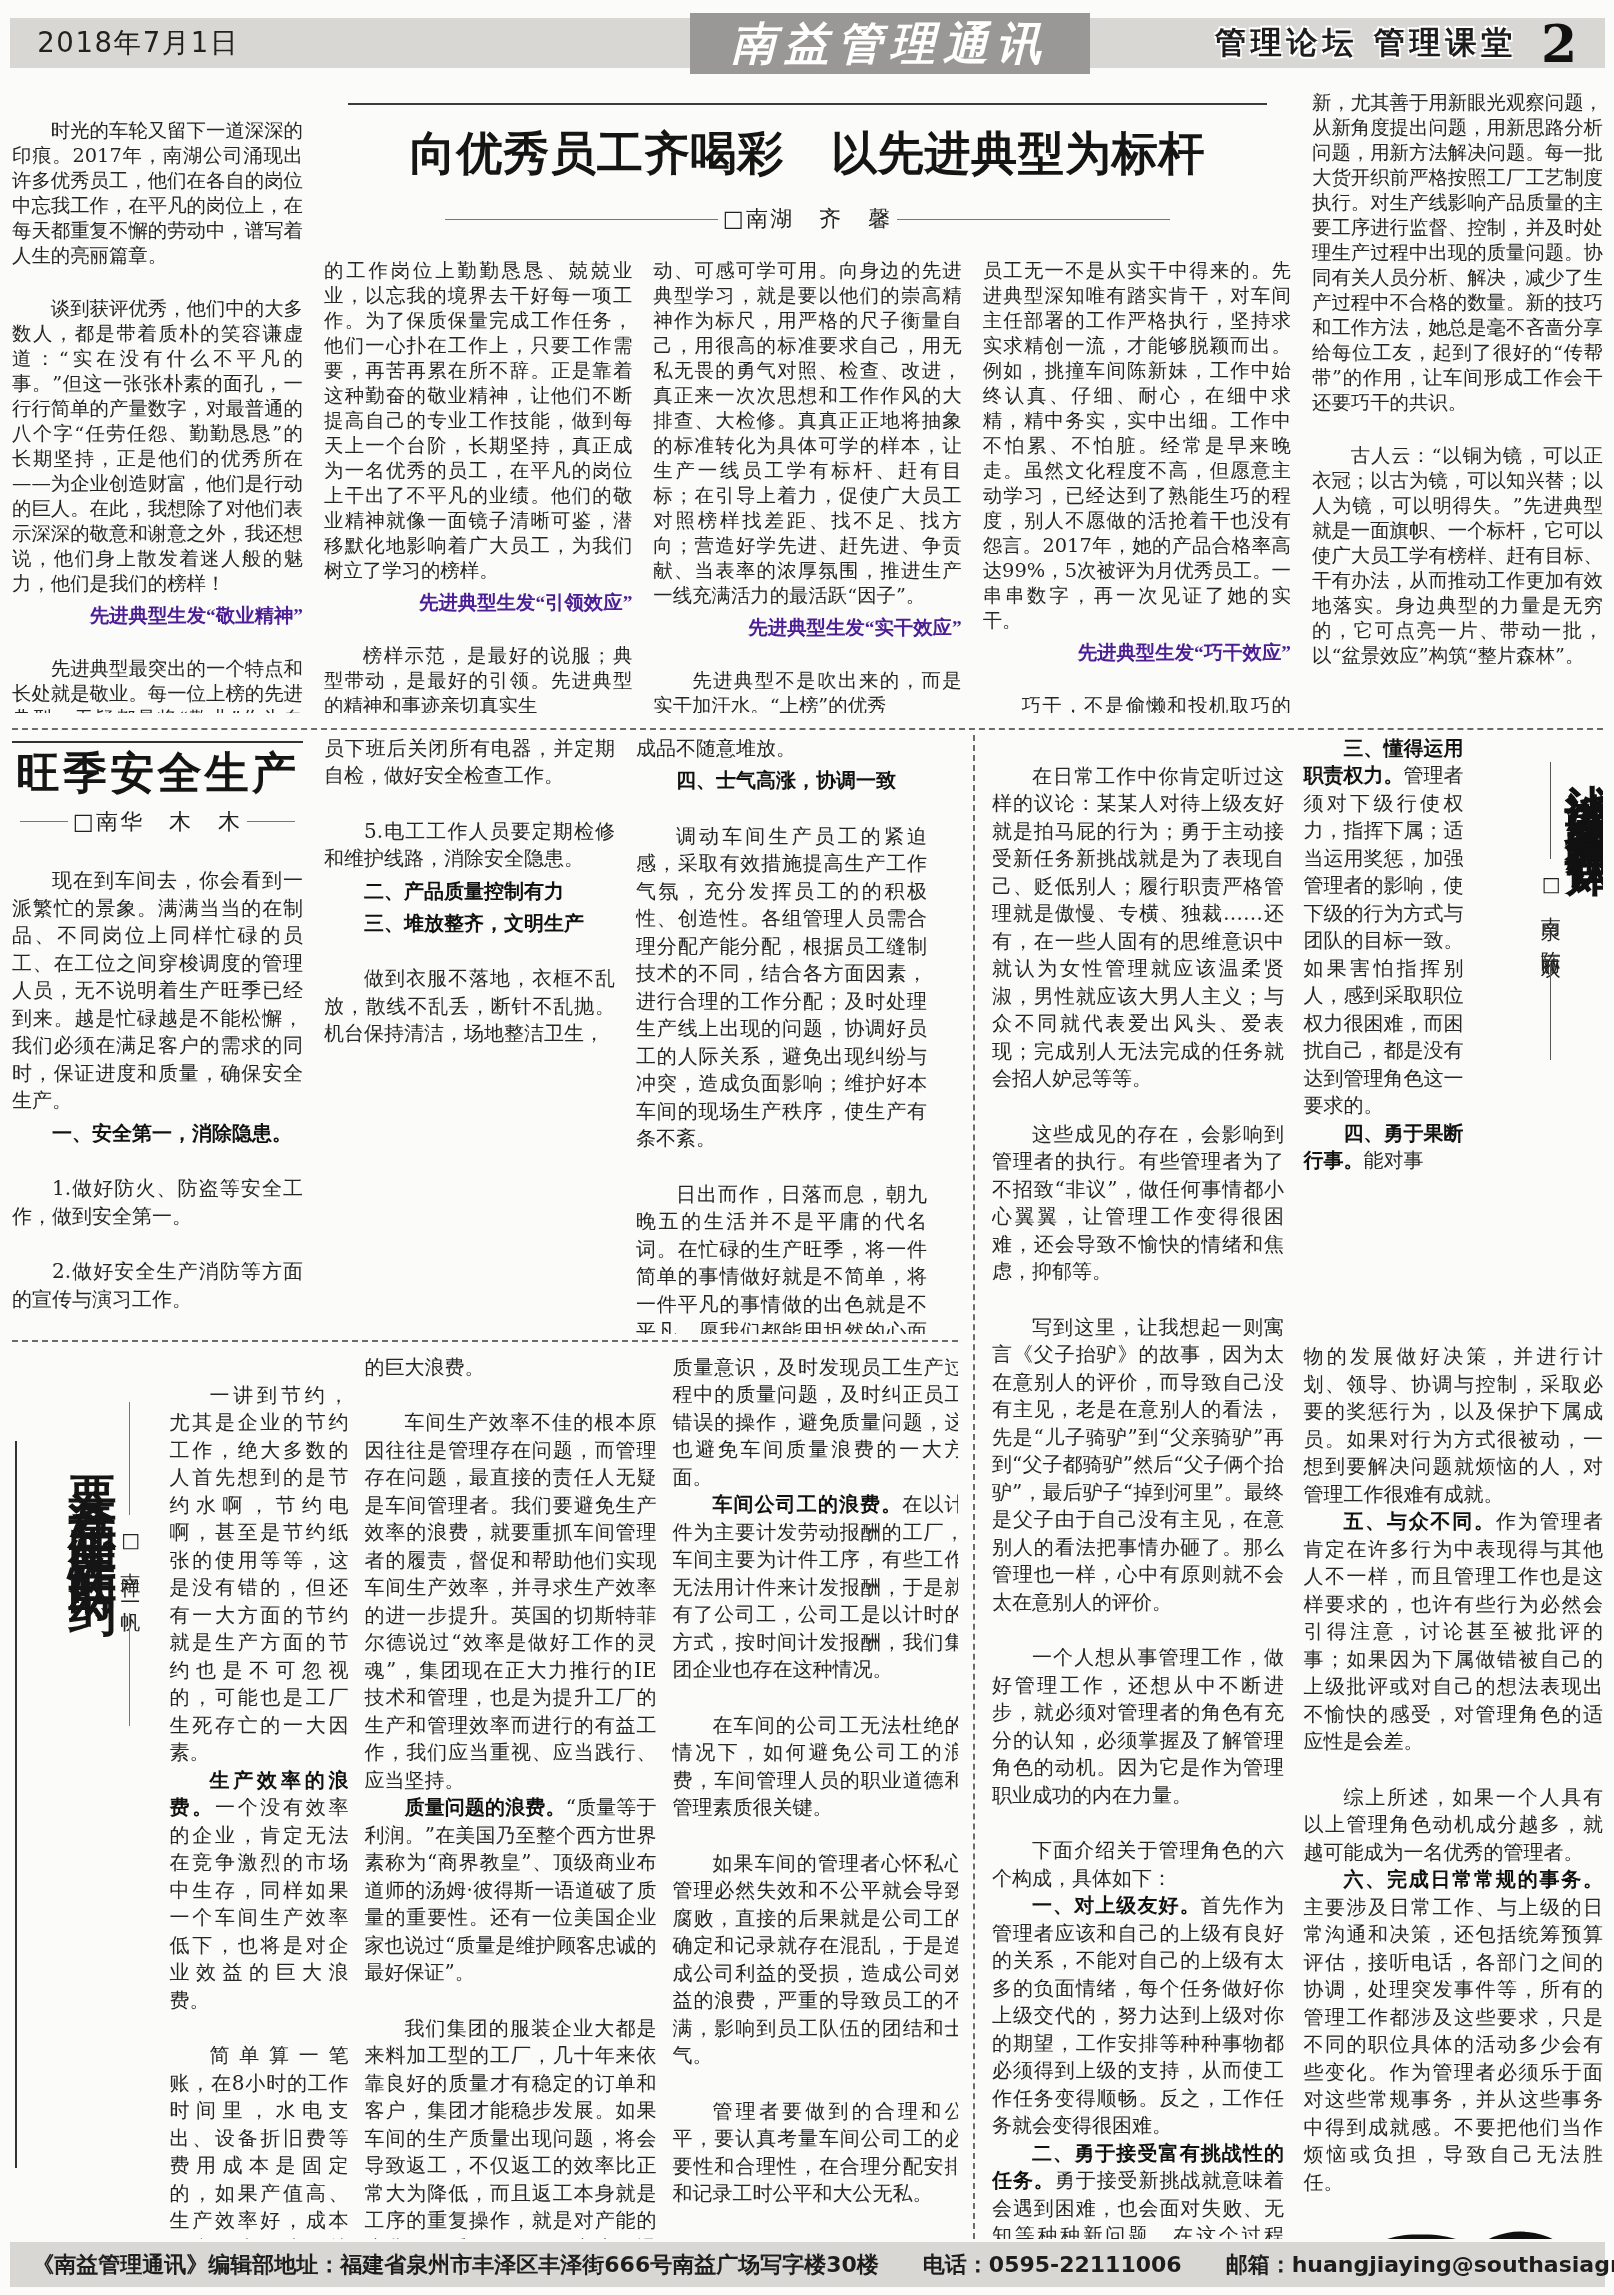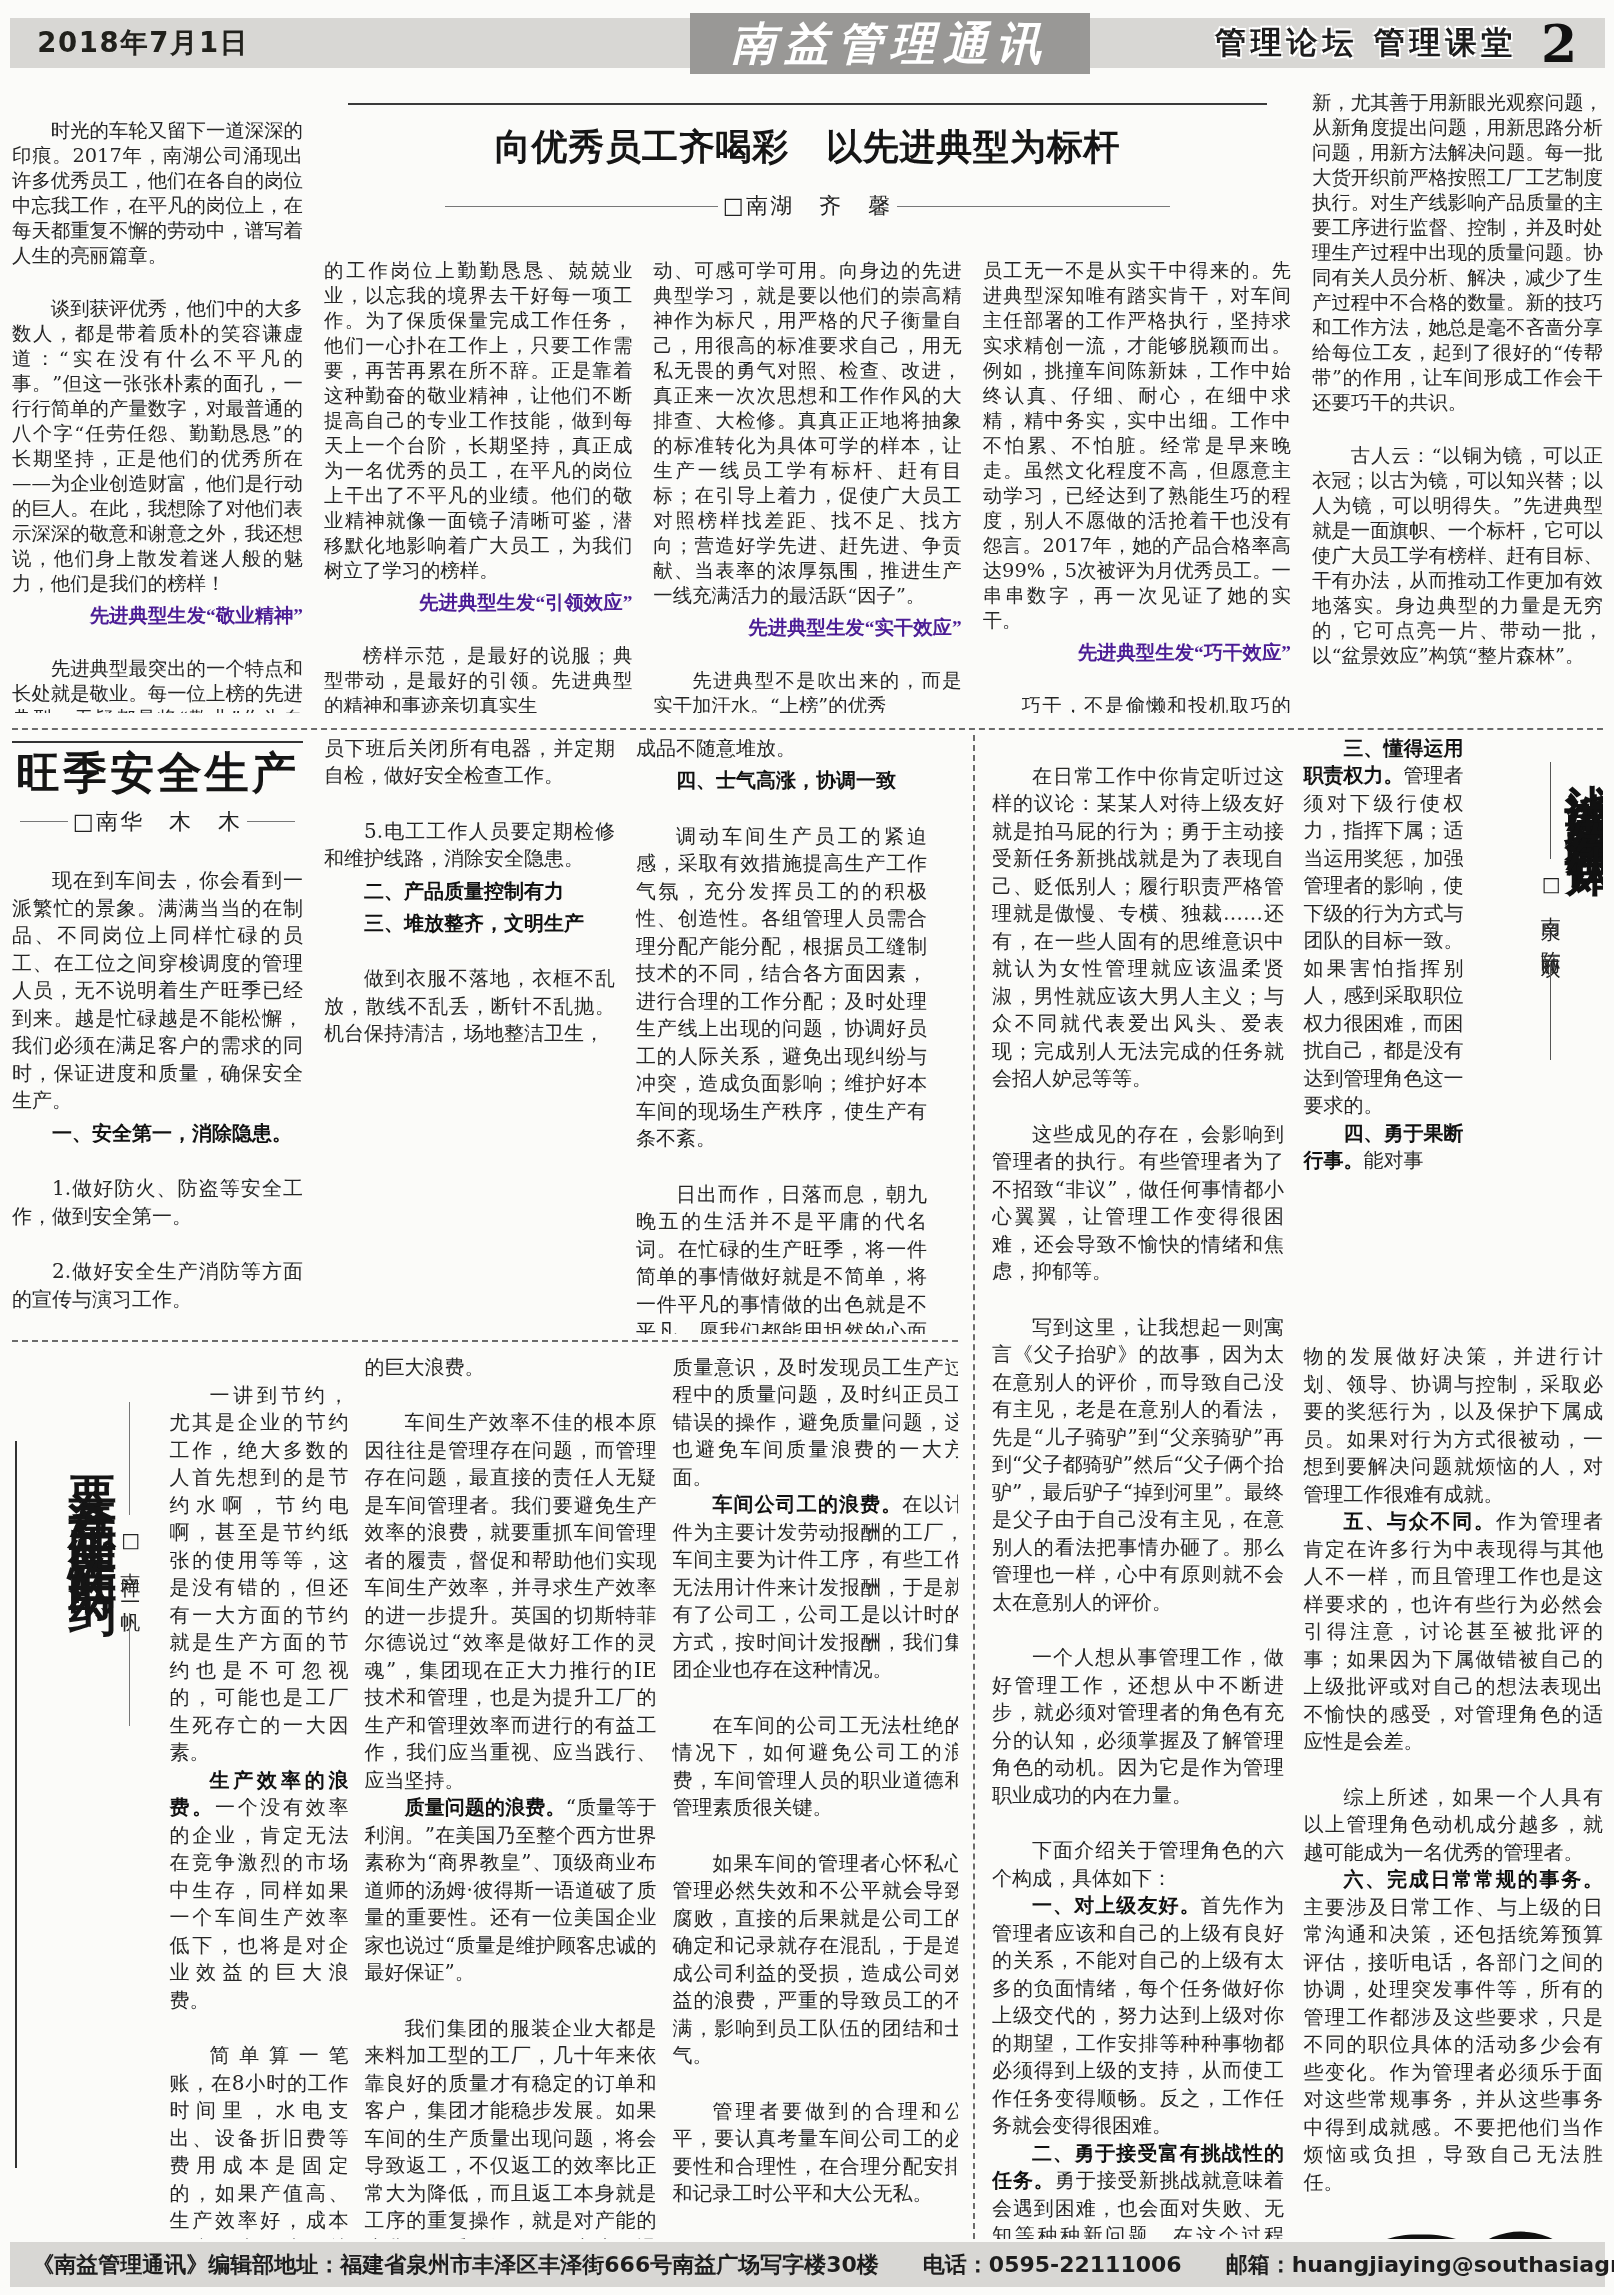--- a/index.html
+++ b/index.html
@@ -2,21 +2,21 @@
 <html style="font-size:13px"><head>
 <meta charset="utf-8">
 <style>
   html,body{margin:0;padding:0;background:#e8e8e8;}
   .page{position:relative;width:1615px;height:2295px;background:#fbfbf9;overflow:hidden;
         font-family:"DejaVu Serif","Liberation Serif",serif;color:#262626;}
   
   .hdr-band{position:absolute;left:9.7px;top:18px;width:1595px;height:50px;background:#d8d7d4;
             display:flex;align-items:center;justify-content:space-between;box-sizing:border-box;
             padding:0 27.5px;}
-  .hdr-date{font-family:"DejaVu Sans","Liberation Sans",sans-serif;font-weight:bold;
+  .hdr-date{font-family:"DejaVu Sans","Liberation Sans",sans-serif;font-weight:normal;
             font-size:27.5px;color:#21211c;letter-spacing:1.6px;}
   .hdr-right{display:flex;align-items:center;gap:24px;}
   .hdr-sections{font-family:"DejaVu Sans","Liberation Sans",sans-serif;font-weight:bold;
             font-size:31px;color:#1d1d1d;letter-spacing:4.8px;
             text-shadow:1.6px 1.6px 0 #fff,-1.6px -1.6px 0 #fff,1.6px -1.6px 0 #fff,-1.6px 1.6px 0 #fff;}
   .hdr-page{font-size:52px;font-weight:bold;color:#111;}
   .masthead{position:absolute;left:690px;top:13px;width:400px;height:61px;background:#999896;
             display:flex;align-items:center;justify-content:center;color:#fff;
             font-size:45px;font-weight:bold;letter-spacing:8px;font-style:italic;}
   
@@ -28,21 +28,21 @@
   .blk-hb{font-weight:bold;text-indent:2em;margin:4.8px 0 1.6px;
          font-family:"DejaVu Sans","Liberation Sans",sans-serif;color:#111;}
   .blk-pb{text-indent:2em;}
   .blk-pb b{font-family:"DejaVu Sans","Liberation Sans",sans-serif;color:#111;}
   
   .top-article{position:absolute;left:12px;top:90px;width:1591px;height:623px;display:flex;gap:21px;}
   .tcol{width:291px;flex:none;font-size:19.4px;line-height:25px;overflow:hidden;}
   .tmid{flex:1;display:flex;flex-direction:column;overflow:hidden;}
   .headline-block{flex:none;height:152px;}
   .headline-rule{border-top:2.4px solid #3a3a3a;margin:13px 24px 0;}
-  .headline{margin:18px 0 0;text-align:center;font-size:36px;font-weight:bold;color:#151515;
+  .headline{margin:18px 0 0;text-align:center;font-size:46px;font-weight:bold;color:#151515;
             letter-spacing:0.8px;white-space:nowrap;}
   .byline{display:flex;align-items:center;gap:5px;margin:19.4px 121px 0;}
   .byline-rule{flex:1;border-top:1.6px solid #777;}
   .byline-text{font-size:22px;color:#222;letter-spacing:2.4px;white-space:nowrap;}
   .tmid-cols{flex:1;display:flex;gap:21px;margin-top:16px;overflow:hidden;}
   .tmid-cols .tcol{flex:1;width:auto;}
   
   .lower{position:absolute;left:12px;top:728px;width:1591px;height:1511px;display:flex;
          border-top:2.4px dashed #6b6b6b;box-sizing:border-box;padding-top:4.8px;}
   .left-zone{width:946px;flex:none;display:flex;flex-direction:column;overflow:hidden;}

